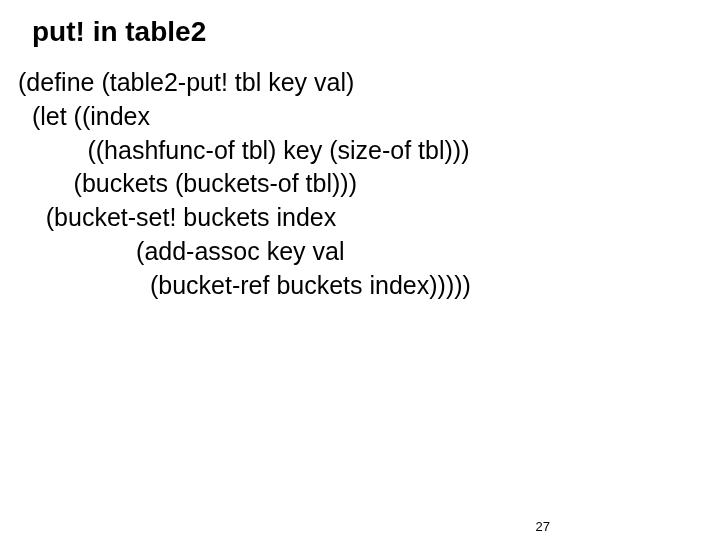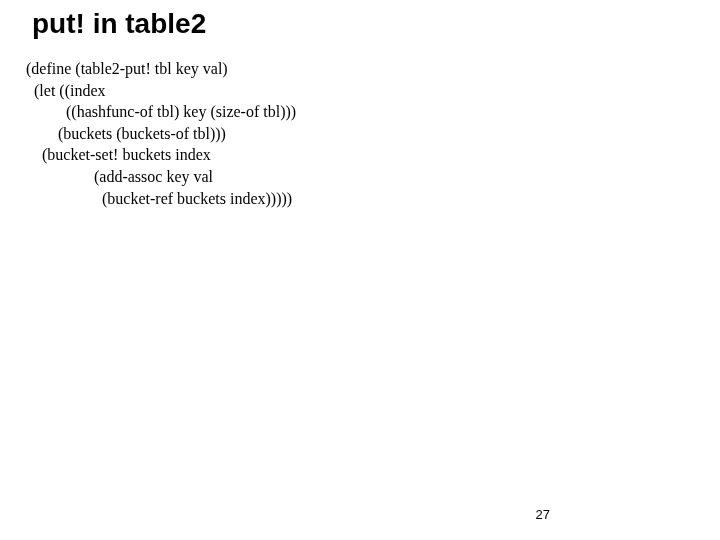--- a/index.html
+++ b/index.html
@@ -10,48 +10,48 @@
     background: #fff;
     font-family: Arial, Helvetica, sans-serif;
     color: #000;
     position: relative;
   }
   .slide {
     width: 580px;
     height: 540px;
     position: relative;
     box-sizing: border-box;
-    padding: 8px 10px 0 10px;
+    padding: 16px 10px 0 10px;
   }
   .title {
     font-size: 28px;
     font-weight: bold;
     margin: 0 0 18px 22px;
   }
   .code {
-    font-family: Liberation Serif, serif;
-    font-size: 16px;
+    font-family: Liberation Sans, sans-serif;
+    font-size: 25px;
     line-height: 1.35;
     white-space: pre;
-    margin: 0 0 0 16px;
+    margin: 0 0 0 8px;
   }
   .bullets {
     margin: 34px 0 0 42px;
     font-size: 24px;
   }
   .bullets .item::before {
     content: "•";
     display: inline-block;
     width: 18px;
     margin-left: -18px;
   }
   .pagenum {
     position: absolute;
     right: 30px;
-    bottom: 18px;
+    bottom: 6px;
     font-size: 13px;
   }
 </style>
 </head>
 <body>
 
 <div class="slide">
 
   <h1 class="title">put! in table2</h1>
 

